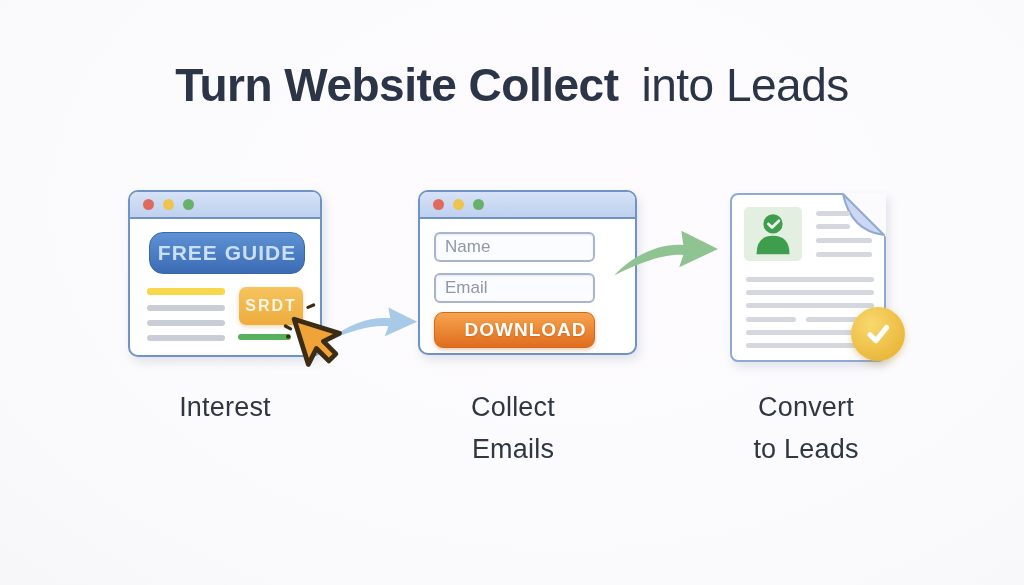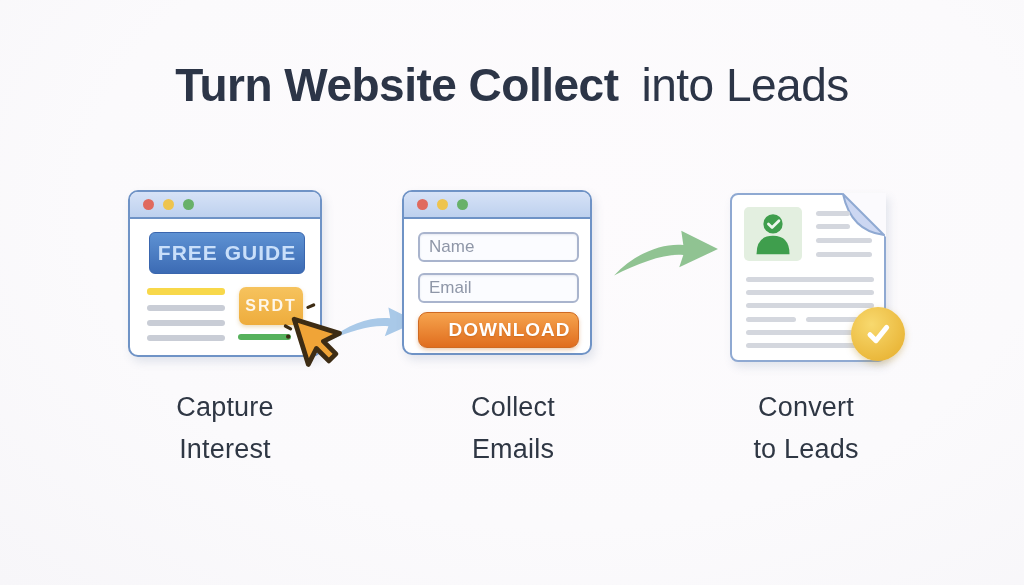--- a/index.html
+++ b/index.html
@@ -11,32 +11,32 @@
   
   .title { position:absolute; top:58px; left:0; width:100%; text-align:center;
            font-size:46px; line-height:54px; color:#2c3547; letter-spacing:-0.5px; }
   .t-bold { font-weight:700; }
   .t-reg  { font-weight:400; margin-left:23px; }
 
   
   .browser { position:absolute; background:#ffffff; border:2px solid #6f93c6;
              border-radius:10px; box-shadow: 3px 5px 10px rgba(90,110,150,.16); }
   .card1 { left:128px; top:190px; width:194px; height:167px; }
-  .card2 { left:402px; top:190px; width:190px; height:165px; }
+  .card2 { left:418px; top:190px; width:219px; height:165px; }
   .b-header { position:absolute; left:0; top:0; right:0; height:27px;
               background:linear-gradient(#d6e2f7,#bed1ee); border-bottom:2px solid #6f93c6;
               border-radius:8px 8px 0 0; display:flex; align-items:center; padding-left:13px; gap:9px; }
   .dot { width:11px; height:11px; border-radius:50%; }
   .dot.red    { background:#e06a5e; }
   .dot.yellow { background:#eec44e; }
   .dot.green  { background:#68b169; }
 
   
   .banner { position:absolute; left:19px; top:40px; width:156px; height:42px;
-            background:linear-gradient(#5e92d3,#3c6bb4); border-radius:6px;
+            background:linear-gradient(#5e92d3,#3c6bb4); border-radius:14px;
             border:1px solid #3a66ae; color:#c9dffa; font-weight:700; font-size:21px;
             letter-spacing:1px; display:flex; align-items:center; justify-content:center; cursor:pointer; }
   .line { position:absolute; height:6px; border-radius:3px; background:#c9cdd6; }
   .yellow-line { background:#f8d84a; height:7px; }
   .green-line  { background:#56b15c; }
   .cta { position:absolute; left:109px; top:95px; width:64px; height:38px;
          background:linear-gradient(#f6c35e,#eeac3c); border:none; border-radius:7px;
          color:rgba(255,255,255,.88); font-family:"Liberation Sans",sans-serif;
          font-weight:700; font-size:16px; letter-spacing:2px;
          box-shadow:0 2px 4px rgba(190,140,40,.3); cursor:pointer; }
@@ -164,21 +164,20 @@
     <div class="line" style="left:14px; top:148px; width:128px;"></div>
 
     <div class="badge">
       <svg width="36" height="36" viewBox="0 0 54 54">
         <path d="M15 28 L24 37 L40 17" stroke="#ffffff" stroke-width="7.5" fill="none" stroke-linecap="round" stroke-linejoin="round"></path>
       </svg>
     </div>
   </div>
 
   <div class="caption cap1">
-    <div>Capture</div>
     <div>Interest</div>
   </div>
   <div class="caption cap2">
     <div>Collect</div>
     <div>Emails</div>
   </div>
   <div class="caption cap3">
     <div>Convert</div>
     <div>to Leads</div>
   </div>

